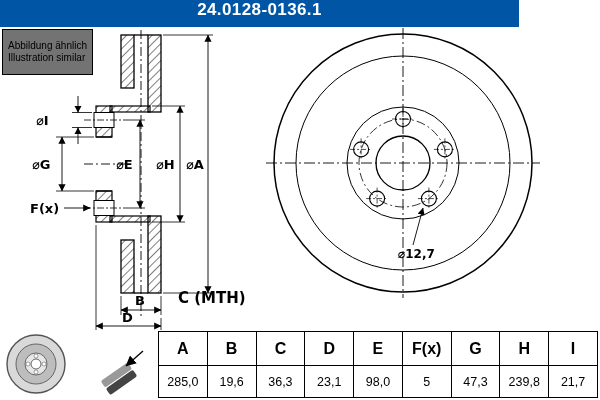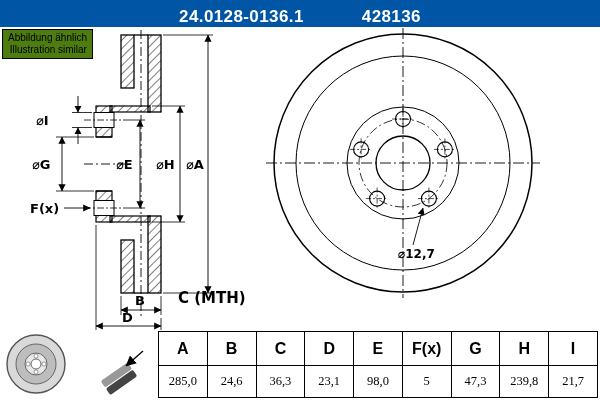--- a/index.html
+++ b/index.html
@@ -1,42 +1,41 @@
 <!DOCTYPE html>
 <html><head>
 <meta charset="utf-8">
 <style>
   html,body{margin:0;padding:0;background:#fff;}
   .stage{position:relative;width:600px;height:400px;background:#fff;overflow:hidden;
          font-family:"Liberation Sans",sans-serif;}
-  .header{position:absolute;top:0;left:0;width:600px;height:27px;background:#0056A4;
-          display:flex;align-items:flex-end;justify-content:center;gap:58px;
+  .header{position:absolute;top:0;left:0;width:519px;height:27px;background:#0056A4;
+          display:flex;align-items:flex-start;justify-content:center;gap:58px;
           color:#fff;font-weight:bold;font-size:17px;letter-spacing:.4px;}
-  .note{position:absolute;top:29px;left:2px;border:1px solid #000;background:#4d7c0f;
-        padding:2px 5px;font-size:10px;line-height:1.2;color:#000;text-align:right;}
+  .note{position:absolute;top:29px;left:2px;border:1px solid #000;background:#737373;
+        padding:10px 5px;font-size:10px;line-height:1.2;color:#000;}
   .drawing{position:absolute;top:0;left:0;}
   .spec-table{position:absolute;left:158px;top:331px;width:440px;height:66px;
               border-collapse:collapse;table-layout:fixed;background:#fff;}
   .spec-table td{border:1.6px solid #000;text-align:center;vertical-align:middle;
                  padding:0;color:#000;}
   .spec-table .hdr td{font-weight:bold;font-size:16px;height:33px;}
-  .spec-table .val td{font-weight:500;font-size:12.5px;height:31px;font-family:Liberation Serif, serif;}
+  .spec-table .val td{font-weight:500;font-size:12.5px;height:31px;}
   svg text{fill:#000;font-family:"DejaVu Sans","Liberation Sans",sans-serif;}
   .dimlbl{font-size:13px;font-weight:600;}
   .biglbl{font-size:15px;font-weight:700;}
   .smalllbl{font-size:12px;font-weight:600;}
 </style>
 </head>
 <body>
 
 <div class="stage">
 
   <div class="header" style="background: rgb(0, 86, 164);">
     <span>24.0128-0136.1</span>
-    <span>428136</span>
   </div>
 
   <div class="note">
     <div>Abbildung ähnlich</div>
     <div>Illustration similar</div>
   </div>
 
   <svg class="drawing" width="600" height="400" viewBox="0 0 600 400">
     <defs>
       <pattern id="hatch" width="6" height="6" patternUnits="userSpaceOnUse" patternTransform="rotate(45)">
@@ -189,21 +188,21 @@
         <td>C</td>
         <td>D</td>
         <td>E</td>
         <td>F(x)</td>
         <td>G</td>
         <td>H</td>
         <td>I</td>
       </tr>
       <tr class="val">
         <td>285,0</td>
-        <td>24,6</td>
+        <td>19,6</td>
         <td>36,3</td>
         <td>23,1</td>
         <td>98,0</td>
         <td>5</td>
         <td>47,3</td>
         <td>239,8</td>
         <td>21,7</td>
       </tr>
     </tbody>
   </table>

